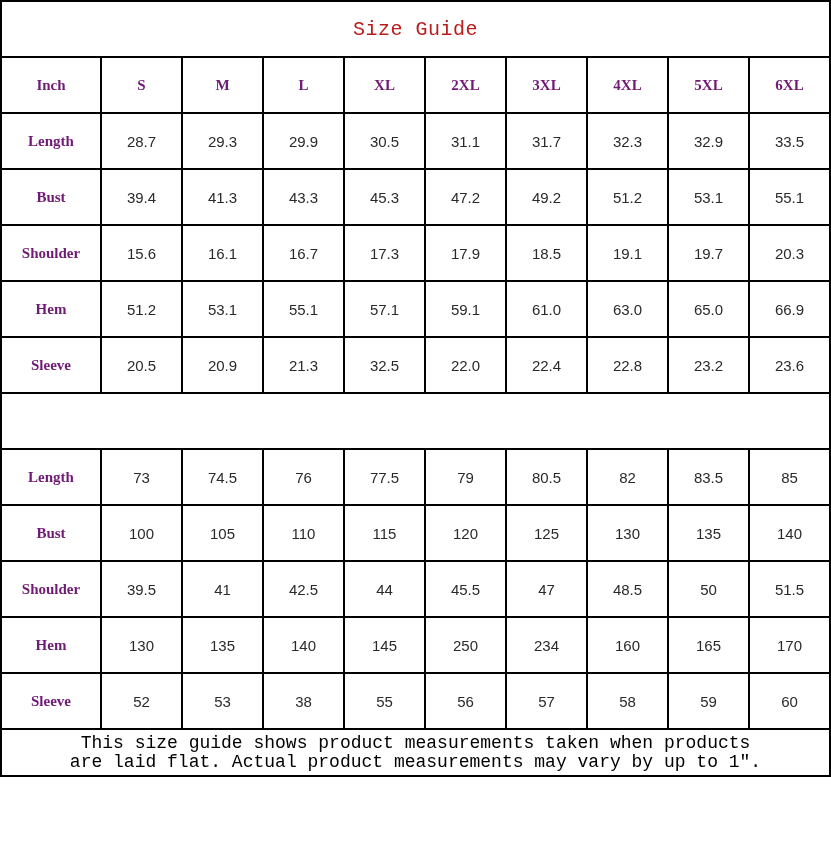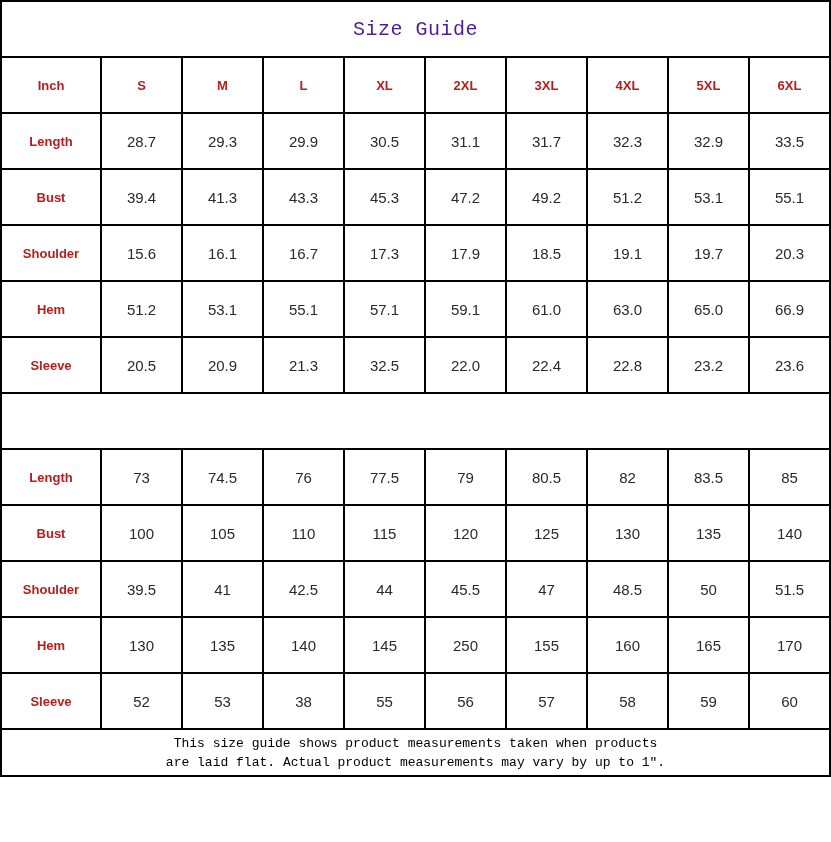--- a/index.html
+++ b/index.html
@@ -25,42 +25,42 @@
     vertical-align: middle;
     padding: 0;
     overflow: hidden;
   }
   tr.grid-row { height: 56px; }
   td.title-cell {
     height: 52px;
     font-family: "Liberation Mono", "DejaVu Sans Mono", monospace;
     font-size: 20px;
     font-weight: 400;
-    color: #4c1d95;
+    color: #b91c1c;
     letter-spacing: 0.5px;
   }
   th.unit-cell,
   th.size-cell,
   th.label-cell {
-    font-family: Liberation Sans, sans-serif;
-    font-size: 13px;
+    font-family: Liberation Serif, serif;
+    font-size: 15px;
     font-weight: 700;
-    color: #b91c1c;
+    color: #701a75;
   }
   td.value-cell {
     font-family: "Liberation Sans", "DejaVu Sans", sans-serif;
     font-size: 15px;
     font-weight: 400;
     color: #2a2a2a;
   }
   td.spacer-cell { height: 52px; }
   tr.footer-row { height: 47px; }
   td.footer-cell {
     font-family: "Liberation Mono", "DejaVu Sans Mono", monospace;
-    font-size: 13px;
+    font-size: 18px;
     font-weight: 400;
     color: #000000;
     line-height: 19px;
     padding: 2px 0 4px 0;
   }
 </style>
 </head>
 <body>
 
 <table class="size-guide">
@@ -201,21 +201,21 @@
         <td class="value-cell">50</td>
         <td class="value-cell">51.5</td>
       </tr>
       <tr class="grid-row">
         <th class="label-cell">Hem</th>
         <td class="value-cell">130</td>
         <td class="value-cell">135</td>
         <td class="value-cell">140</td>
         <td class="value-cell">145</td>
         <td class="value-cell">250</td>
-        <td class="value-cell">155</td>
+        <td class="value-cell">234</td>
         <td class="value-cell">160</td>
         <td class="value-cell">165</td>
         <td class="value-cell">170</td>
       </tr>
       <tr class="grid-row">
         <th class="label-cell">Sleeve</th>
         <td class="value-cell">52</td>
         <td class="value-cell">53</td>
         <td class="value-cell">38</td>
         <td class="value-cell">55</td>

